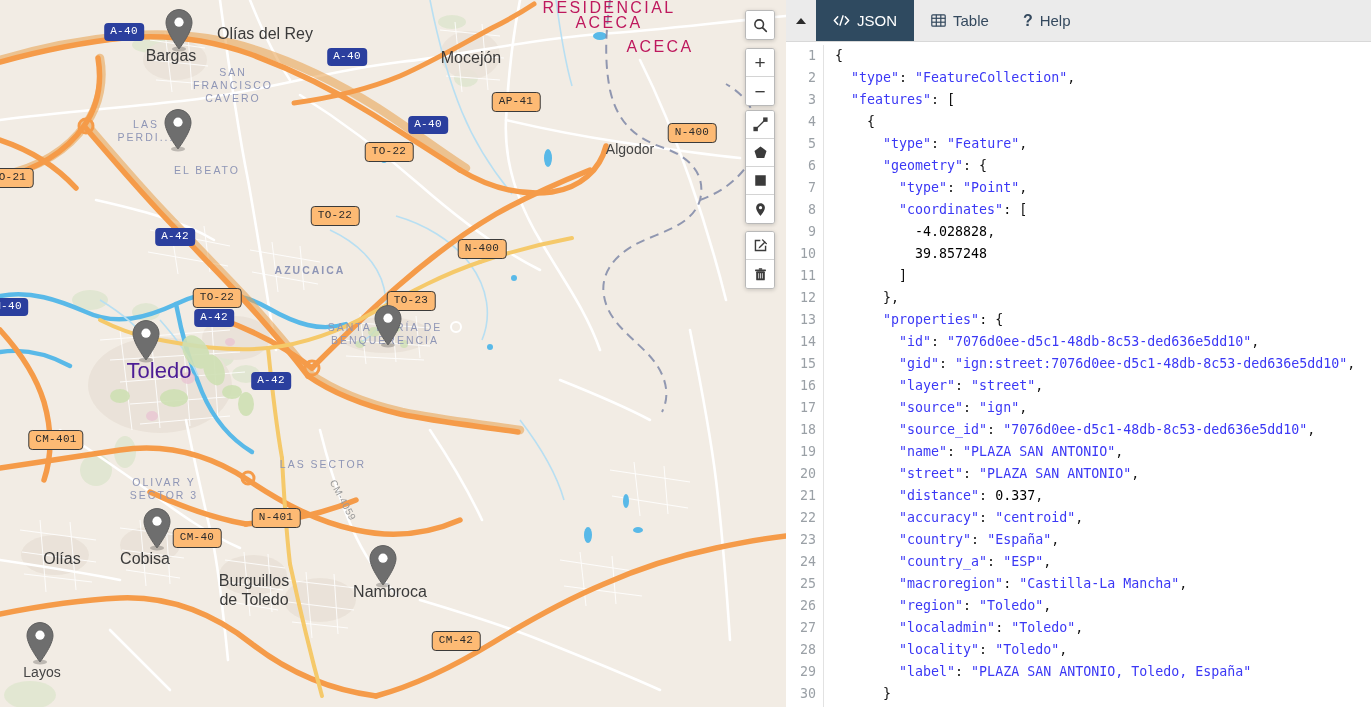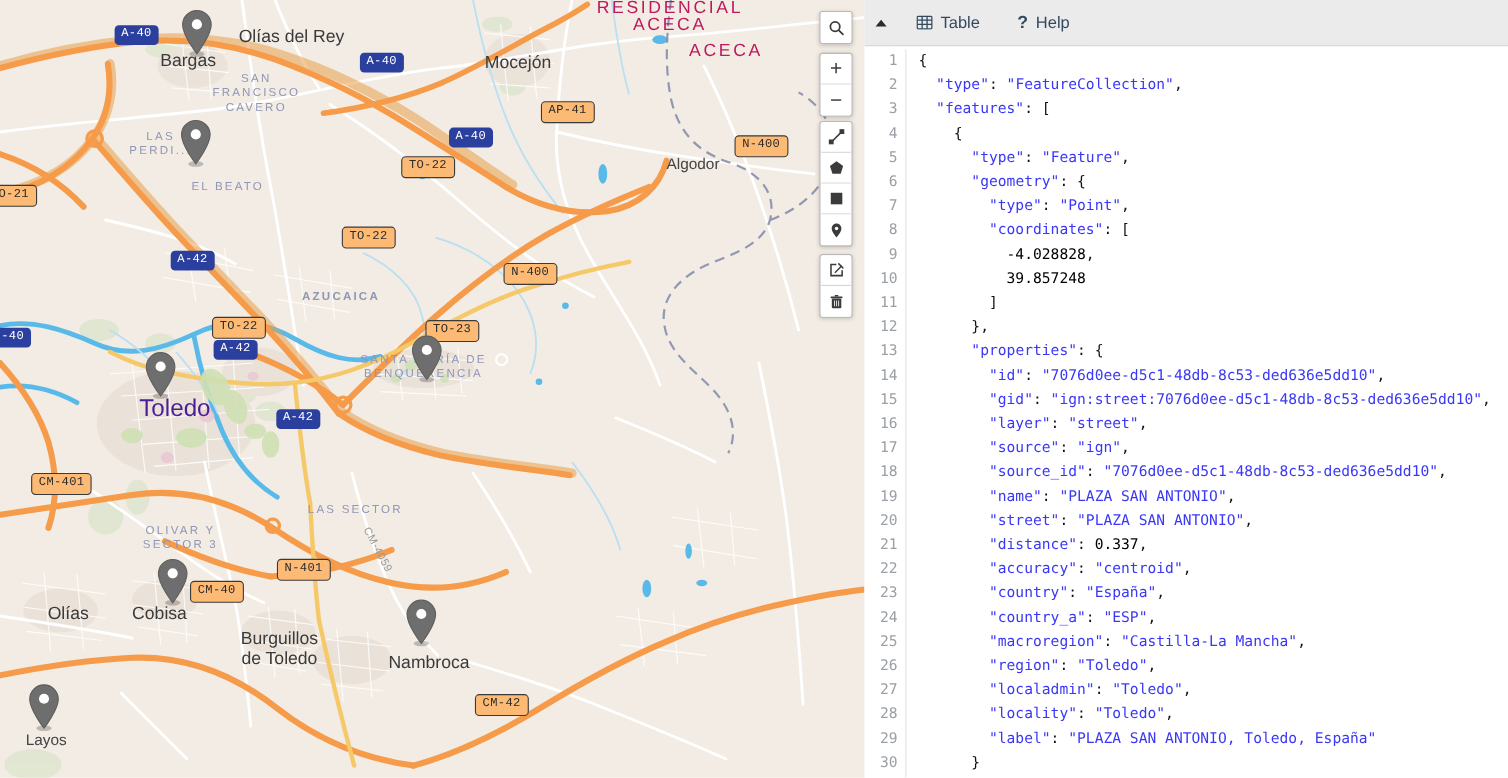--- a/index.html
+++ b/index.html
@@ -335,21 +335,21 @@
     </div>
 
     <div id="place-labels">
         <div class="mlabel city-md" style="left: 171px; top: 56px;">Bargas</div>
         <div class="mlabel city-md" style="left: 265px; top: 34px;">Olías del Rey</div>
         <div class="mlabel city-md" style="left: 471px; top: 58px; text-align: center;">Mocejón</div>
         <div class="mlabel city-sm" style="left: 630px; top: 149px;">Algodor</div>
         <div class="mlabel city-lg" style="left: 159px; top: 371px;">Toledo</div>
         <div class="mlabel city-md" style="left: 62px; top: 559px;">Olías</div>
         <div class="mlabel city-md" style="left: 145px; top: 559px;">Cobisa</div>
-        <div class="mlabel city-md" style="left: 390px; top: 592px; margin-top: 11px;">Nambroca</div>
+        <div class="mlabel city-md" style="left: 390px; top: 592px;">Nambroca</div>
         <div class="mlabel city-sm" style="left: 42px; top: 672px;">Layos</div>
       </div>
     <div id="multiline-labels">
         <div class="mlabel city-md" style="left: 254px; top: 590px; text-align: center; line-height: 19px;">
           <div>Burguillos</div>
           <div>de Toledo</div>
         </div>
       </div>
     <div id="neigh-labels">
         <div class="mlabel neigh" style="left: 609px; top: 15px;">
@@ -531,20 +531,30 @@
 
   <div id="json-pane">
 
     <div id="tabbar">
       <div class="collapse-btn">
         <svg width="12" height="8" viewBox="0 0 12 8">
           <polygon points="6,1 11,7 1,7" fill="#2b2b2b"></polygon>
         </svg>
       </div>
 
+      <div class="tab active">
+        <span class="ti">
+          <svg width="17" height="13" viewBox="0 0 18 13" fill="none" stroke="#ffffff" stroke-width="1.6" stroke-linecap="round" stroke-linejoin="round">
+            <polyline points="5,2.5 1.4,6.5 5,10.5"></polyline>
+            <polyline points="13,2.5 16.6,6.5 13,10.5"></polyline>
+            <line x1="10.6" y1="1.6" x2="7.4" y2="11.4"></line>
+          </svg>
+        </span>
+        <span>JSON</span>
+      </div>
 
       <div class="tab">
         <span class="ti">
           <svg width="15" height="13" viewBox="0 0 15 13" fill="none" stroke="#34495e" stroke-width="1.2">
             <rect x="0.8" y="0.8" width="13.4" height="11.4" rx="1"></rect>
             <line x1="0.8" y1="4.3" x2="14.2" y2="4.3"></line>
             <line x1="0.8" y1="8.2" x2="14.2" y2="8.2"></line>
             <line x1="5.3" y1="0.8" x2="5.3" y2="12.2"></line>
             <line x1="9.8" y1="0.8" x2="9.8" y2="12.2"></line>
           </svg>

